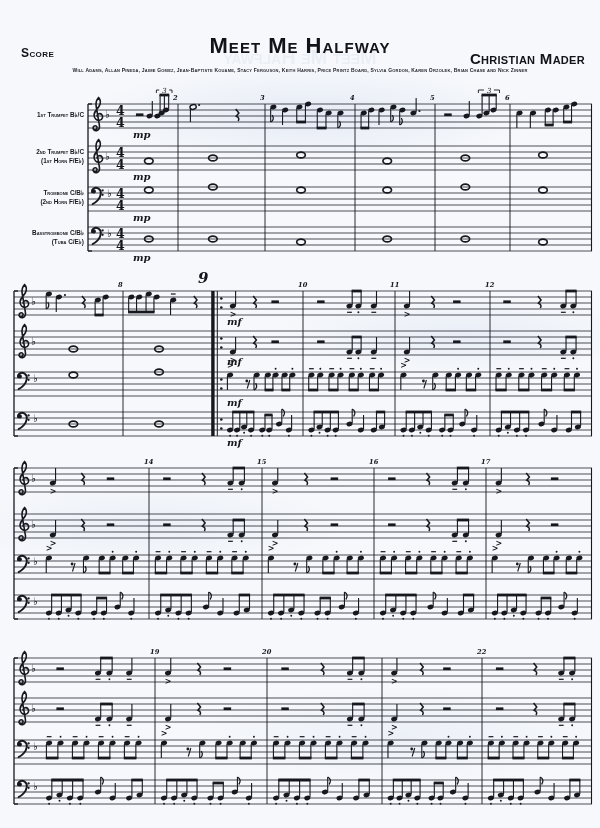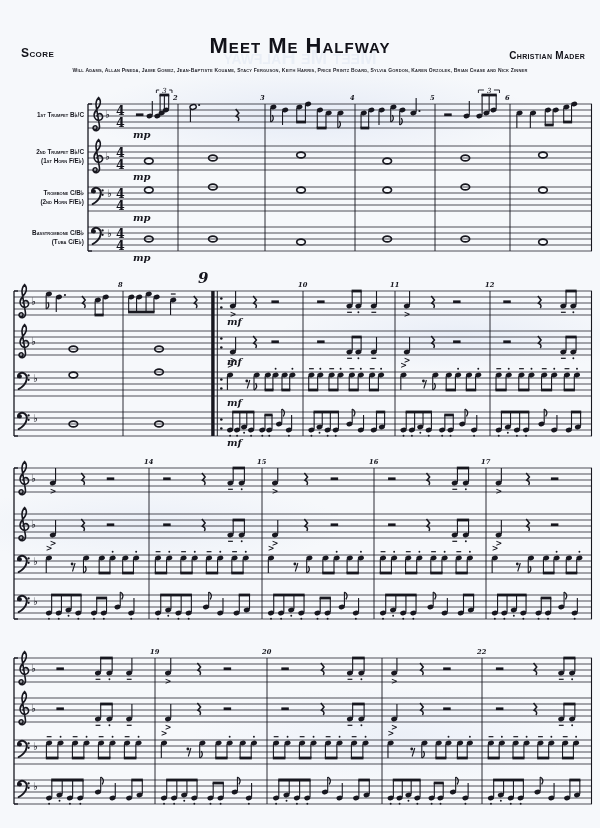--- a/index.html
+++ b/index.html
@@ -23,21 +23,21 @@
   .score-label{
     position:absolute;left:21px;top:46px;
     font-size:12px;font-weight:bold;font-variant:small-caps;letter-spacing:.4px;
   }
   .title{
     position:absolute;left:0;right:0;top:33px;text-align:center;
     font-size:22px;font-weight:bold;font-variant:small-caps;letter-spacing:1px;
   }
   .composer{
     position:absolute;right:15px;top:50px;text-align:right;
-    font-size:10px;font-weight:bold;font-variant:small-caps;letter-spacing:.3px;margin-left:48px;
+    font-size:15px;font-weight:bold;font-variant:small-caps;letter-spacing:.3px;margin-left:48px;
   }
   .credits{
     position:absolute;left:40px;right:40px;top:67px;text-align:center;
     font-size:5px;font-weight:bold;font-variant:small-caps;letter-spacing:.2px;color:#26262e;
     white-space:nowrap;overflow:hidden;
   }
   .inst-label{
     position:absolute;left:0;width:84px;text-align:right;
     font-size:6.4px;font-weight:bold;font-variant:small-caps;line-height:9px;
     color:#17171e;

